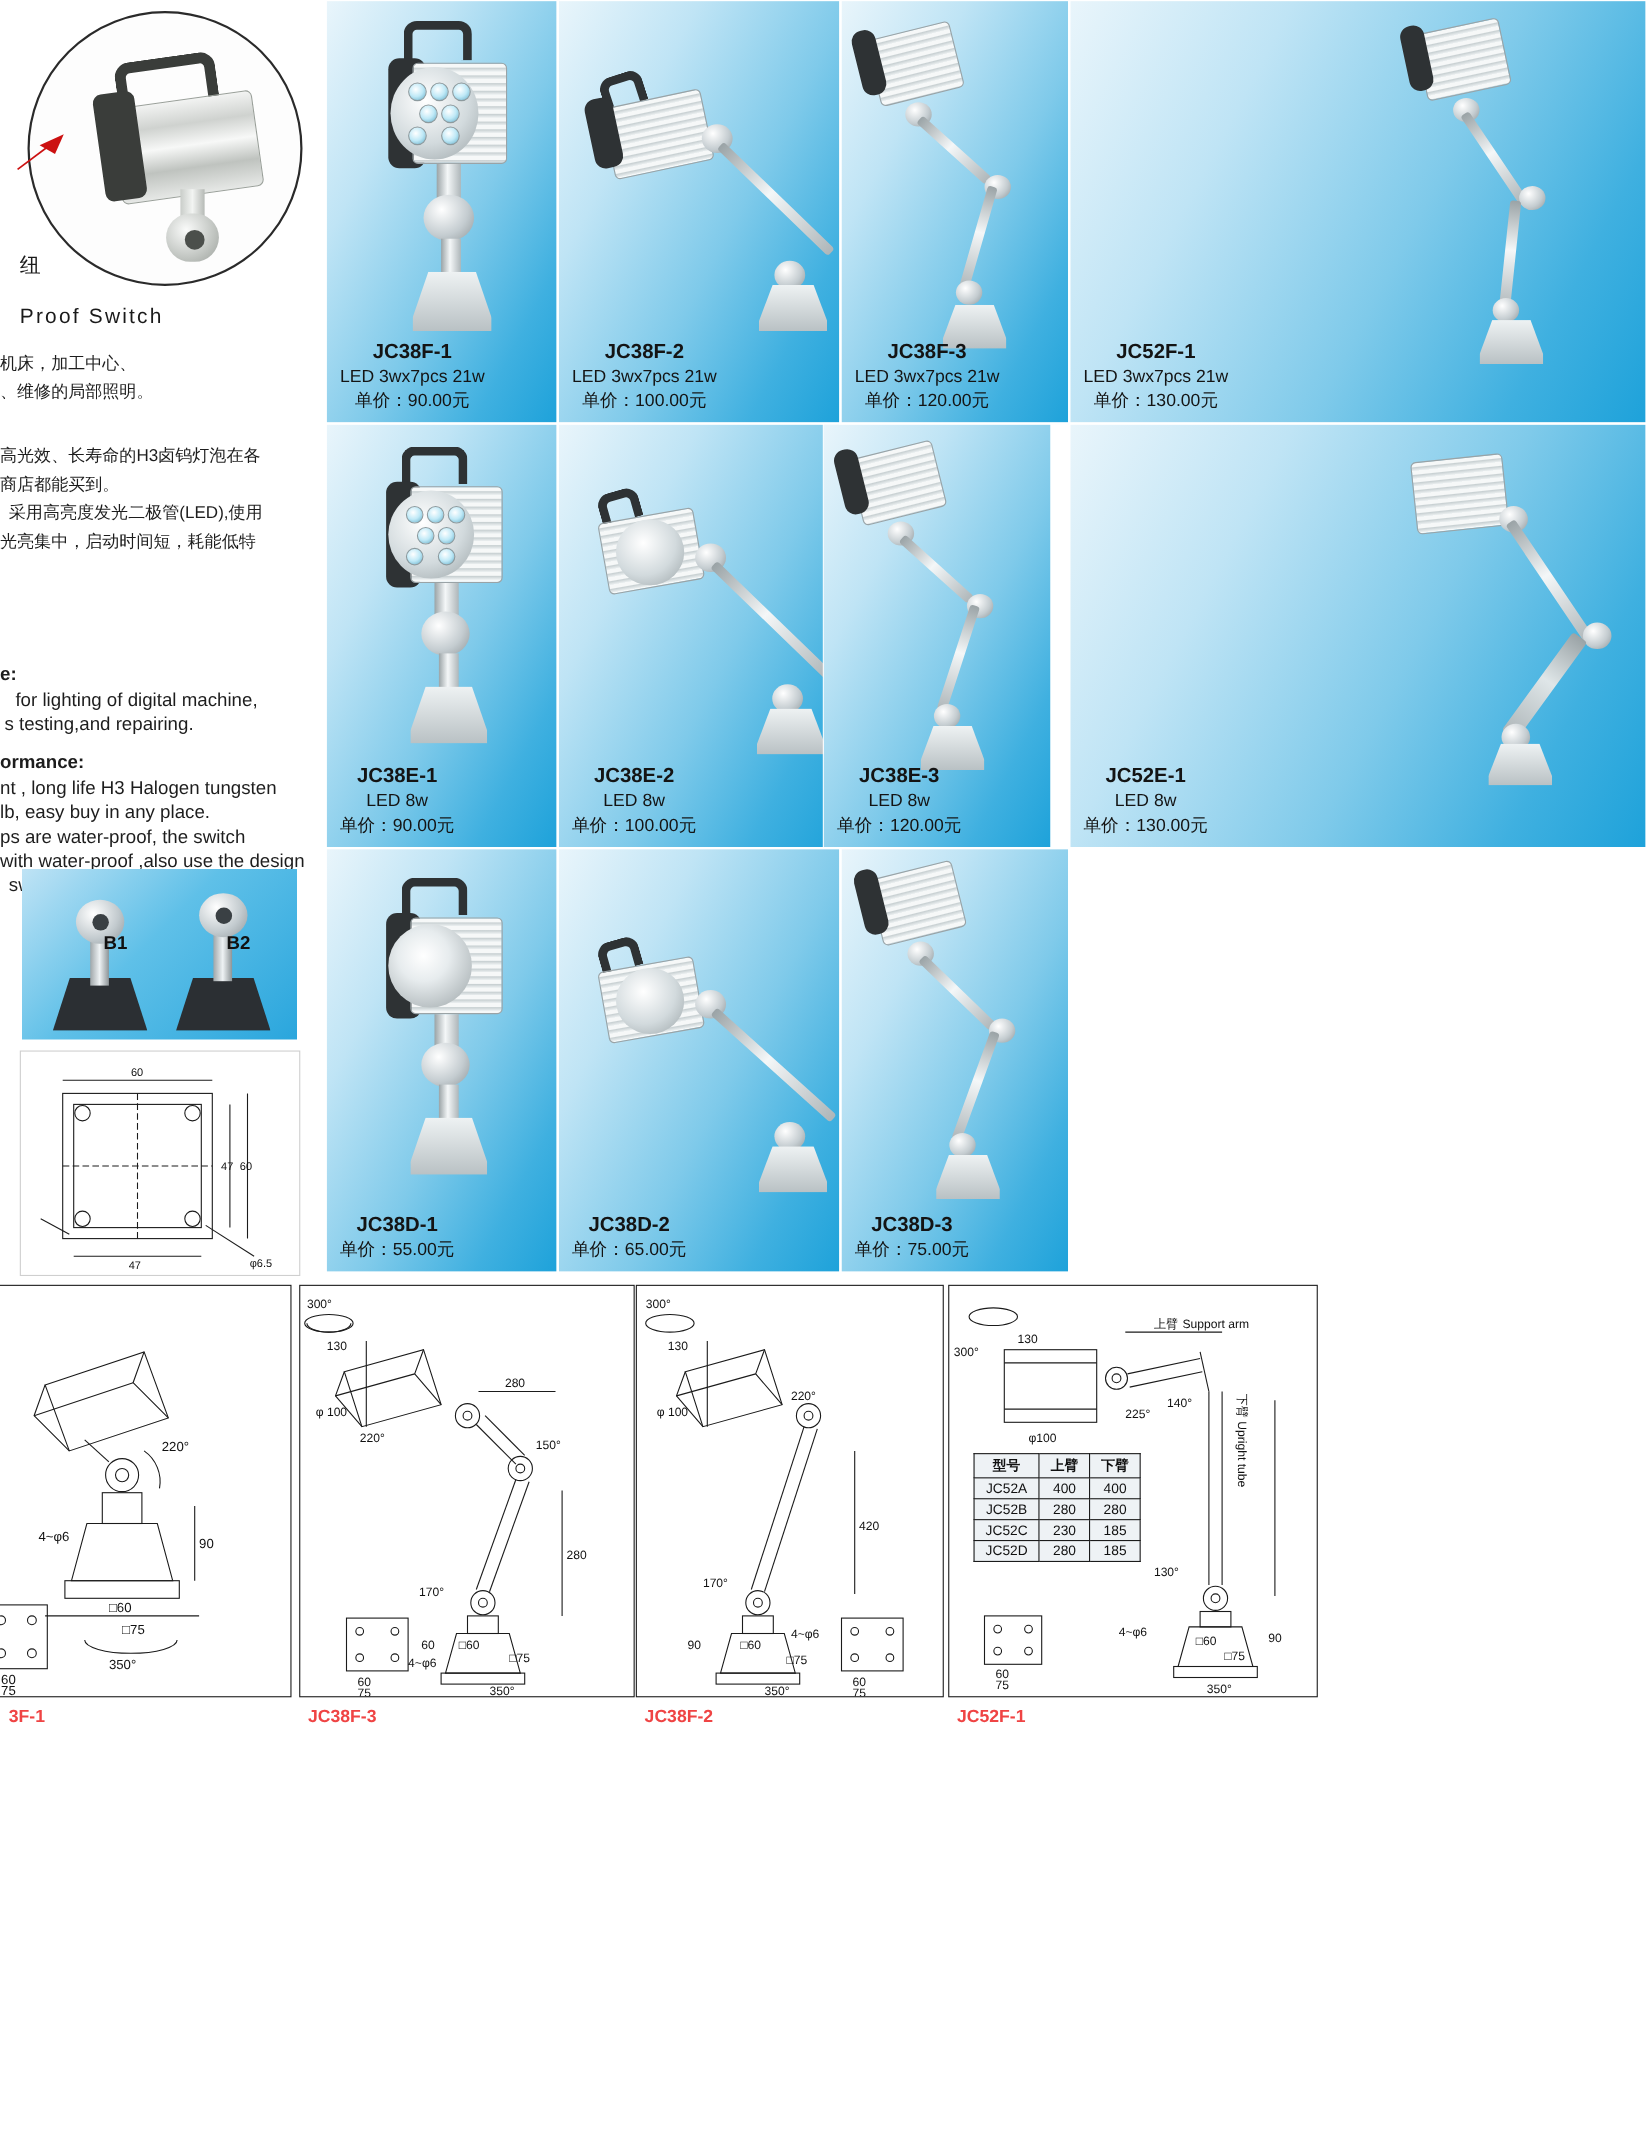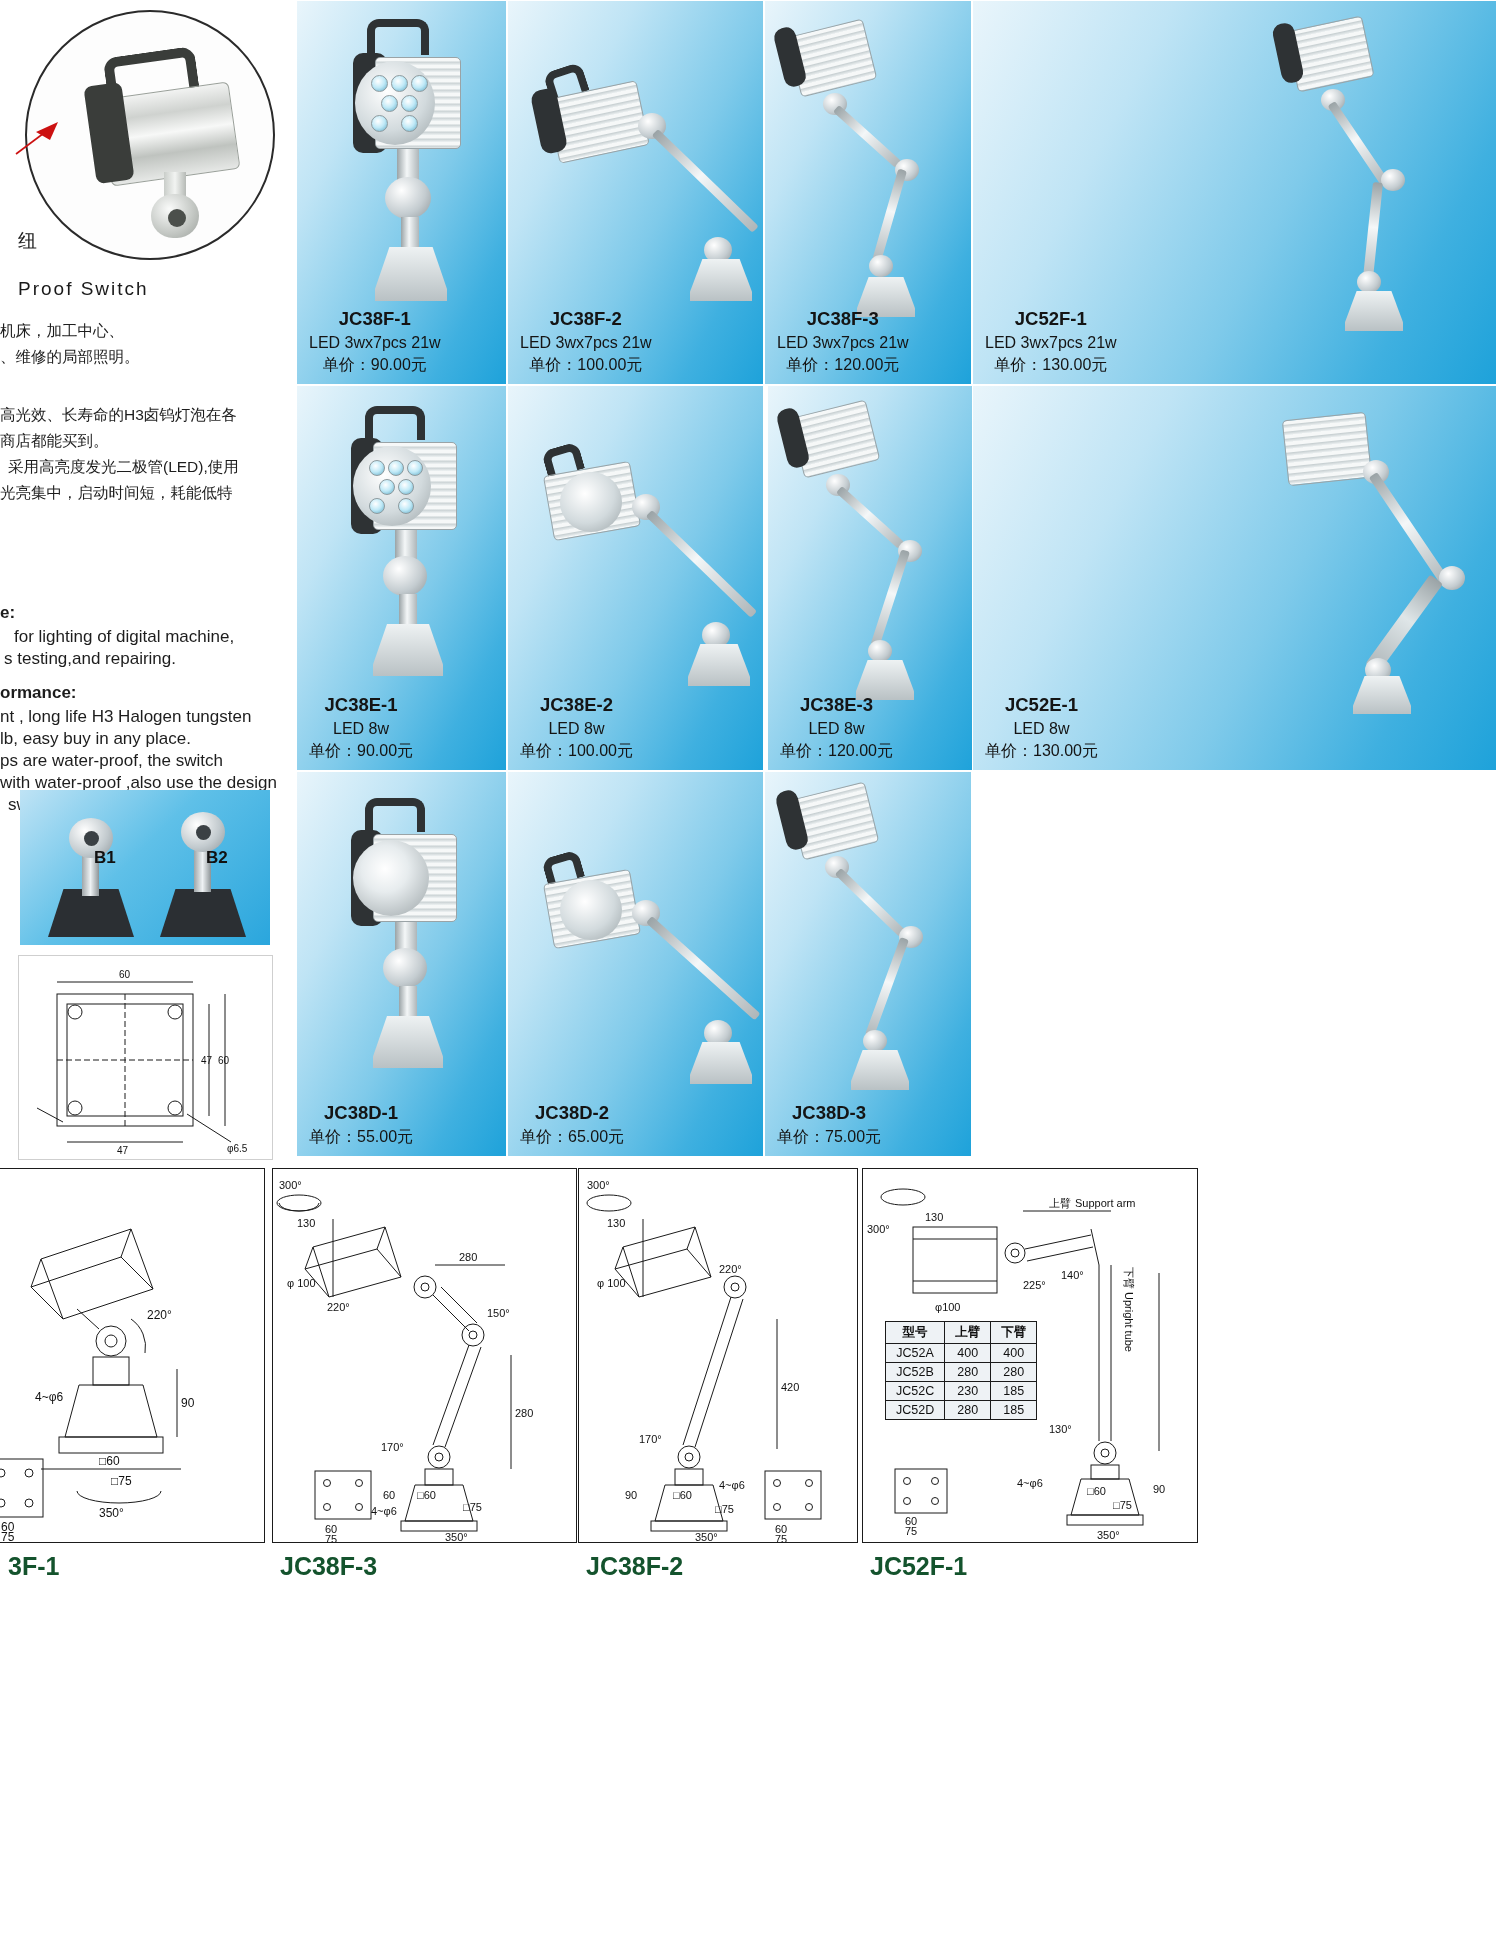--- a/index.html
+++ b/index.html
@@ -128,21 +128,21 @@
   .post { position:absolute; background:linear-gradient(90deg,#9aa3a6,#f4f7f8 45%,#aeb6b9); }
   .led { position:absolute; border-radius:50%; background:
       radial-gradient(circle at 40% 35%,#ffffff,#bfe9f7 50%,#5fa9c4); border:1px solid #8d9a9e;}
 
   
   #bottom { position:absolute; left:0; top:1160px; width:1497px; height:799px; background:#fff; }
   .dg {
     position:absolute; top:0; height:375px; background:#fff; border:1px solid #1b1b1b;
   }
   .dgcap {
-    position:absolute; font-size:25px; font-weight:bold; color:#14532d;
+    position:absolute; font-size:16px; font-weight:bold; color:#ef4444;
   }
   .dwg-line { stroke:#1b1b1b; stroke-width:1; fill:none; }
   .dwg-txt { font-size:10px; font-family:"Liberation Sans", sans-serif; fill:#111; }
 
   table.spec-tbl { border-collapse:collapse; font-size:12.5px; background:#eef2f5; }
   table.spec-tbl th, table.spec-tbl td {
     border:1px solid #1b1b1b; padding:2px 10px; text-align:center; color:#111; font-weight:normal;
   }
   table.spec-tbl th { font-weight:bold; }
 </style>
@@ -347,21 +347,21 @@
       <div class="joint" style="left:194px; top:236px; width:28px; height:26px;"></div>
       <div class="foot" style="left:180px; top:258px; width:62px; height:42px;"></div>
     </div>
     <div class="label">
       <div class="model">JC38E-2</div>
       <div class="spec">LED  8w</div>
       <div class="price">单价：100.00元</div>
     </div>
   </div>
 
-  <div class="cell" style="left:471px; top:385px; width:208px; height:386px;">
+  <div class="cell" style="left:452px; top:385px; width:208px; height:386px;">
     <div style="position:absolute;left:0;top:0;width:100%;height:100%;">
       <div class="head" style="left:28px; top:22px; width:78px; height:62px; transform:rotate(-14deg)"></div>
       <div class="headcap" style="left:14px; top:22px; width:22px; height:60px; transform:rotate(-14deg)"></div>
       <div class="joint" style="left:58px; top:88px; width:24px; height:22px;"></div>
       <div class="arm" style="left:74px; top:100px; width:84px; height:9px; transform:rotate(42deg); transform-origin:left top;"></div>
       <div class="joint" style="left:130px; top:154px; width:24px; height:22px;"></div>
       <div class="arm" style="left:142px; top:166px; width:100px; height:9px; transform:rotate(108deg); transform-origin:left top;"></div>
       <div class="joint" style="left:100px; top:254px; width:24px; height:22px;"></div>
       <div class="foot" style="left:88px; top:274px; width:58px; height:40px;"></div>
     </div>

